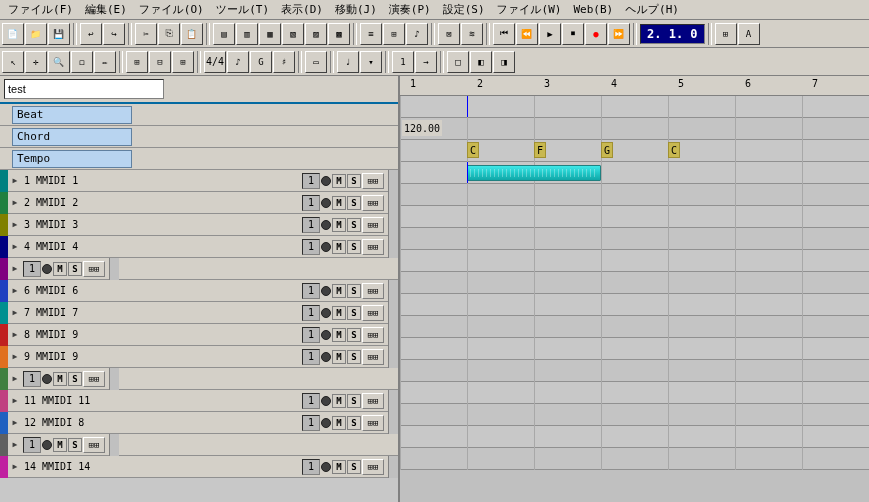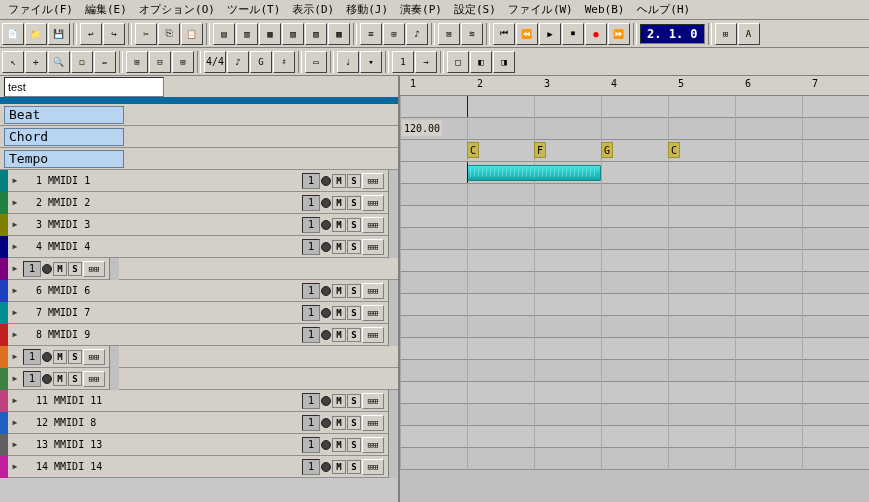--- a/index.html
+++ b/index.html
@@ -69,21 +69,21 @@
       background: #c8c8c8;
       display: flex;
       flex-direction: column;
       border-right: 2px solid #808080;
     }
 
     
     #track-name-area {
       height: 28px;
       background: #d4d0c8;
-      border-bottom: 7px solid #0369a1;
+      border-bottom: 2px solid #0369a1;
       display: flex;
       align-items: center;
       padding: 2px 4px;
     }
     #track-name-input {
       width: 160px;
       height: 20px;
       border: 1px inset #808080;
       background: white;
       font-size: 11px;
@@ -97,25 +97,26 @@
       border-bottom: 1px solid #909090;
       display: flex;
       align-items: center;
       padding: 0 4px;
     }
     .special-track-label {
       width: 120px;
       height: 18px;
       background: #b8d4f0;
       border: 1px solid #6080a0;
-      font-size: 13px;
+      font-size: 11px;
       display: flex;
       align-items: center;
       padding: 0 4px;
       cursor: pointer;
+      margin-left: 8px;
     }
 
     
     .midi-track {
       height: 22px;
       display: flex;
       align-items: center;
       border-bottom: 1px solid #909090;
       background: #d4d0c8;
     }
@@ -132,21 +133,20 @@
       cursor: pointer;
       color: #404040;
     }
     .track-name {
       flex: 1;
       font-size: 10px;
       color: #000;
       padding: 0 2px;
       white-space: nowrap;
       overflow: hidden;
-      margin-left: 12px;
     }
     .track-num {
       width: 18px;
       font-size: 10px;
       text-align: center;
       background: #b8b8b8;
       height: 16px;
       display: flex; align-items: center; justify-content: center;
       border: 1px inset #808080;
       margin: 0 1px;
@@ -291,21 +291,21 @@
       height: 16px;
       display: flex; align-items: center;
     }
   </style>
 </head>
 <body>
 
 <div id="menubar">
   <span class="menu-item">ファイル(F)</span>
   <span class="menu-item">編集(E)</span>
-  <span class="menu-item">オプション(O)</span>
+  <span class="menu-item">ファイル(O)</span>
   <span class="menu-item">ツール(T)</span>
   <span class="menu-item">表示(D)</span>
   <span class="menu-item">移動(J)</span>
   <span class="menu-item">演奏(P)</span>
   <span class="menu-item">設定(S)</span>
   <span class="menu-item">ファイル(W)</span>
   <span class="menu-item">Web(B)</span>
   <span class="menu-item">ヘルプ(H)</span>
 </div>
 
@@ -513,20 +513,21 @@
             </div>
             <div class="track-label-btn">M</div>
             <div class="track-label-btn">S</div>
             <div class="track-icon-btn">⊞⊞</div>
           </div>
           <div class="scroll-right"></div>
         </div>
         <div class="midi-track">
           <div class="track-color-bar" style="background: rgb(224, 112, 32);"></div>
           <div class="track-arrow">▶</div>
+          <div class="track-name">9 MMIDI 9</div>
           <div class="track-num">1</div>
           <div class="track-controls">
             <div>
               <div class="track-btn-circle"></div>
             </div>
             <div class="track-label-btn">M</div>
             <div class="track-label-btn">S</div>
             <div class="track-icon-btn">⊞⊞</div>
           </div>
           <div class="scroll-right"></div>
@@ -571,21 +572,20 @@
             </div>
             <div class="track-label-btn">M</div>
             <div class="track-label-btn">S</div>
             <div class="track-icon-btn">⊞⊞</div>
           </div>
           <div class="scroll-right"></div>
         </div>
         <div class="midi-track">
           <div class="track-color-bar" style="background: rgb(96, 96, 96);"></div>
           <div class="track-arrow">▶</div>
-          <div class="track-name">13 MMIDI 13</div>
           <div class="track-num">1</div>
           <div class="track-controls">
             <div>
               <div class="track-btn-circle"></div>
             </div>
             <div class="track-label-btn">M</div>
             <div class="track-label-btn">S</div>
             <div class="track-icon-btn">⊞⊞</div>
           </div>
           <div class="scroll-right"></div>

